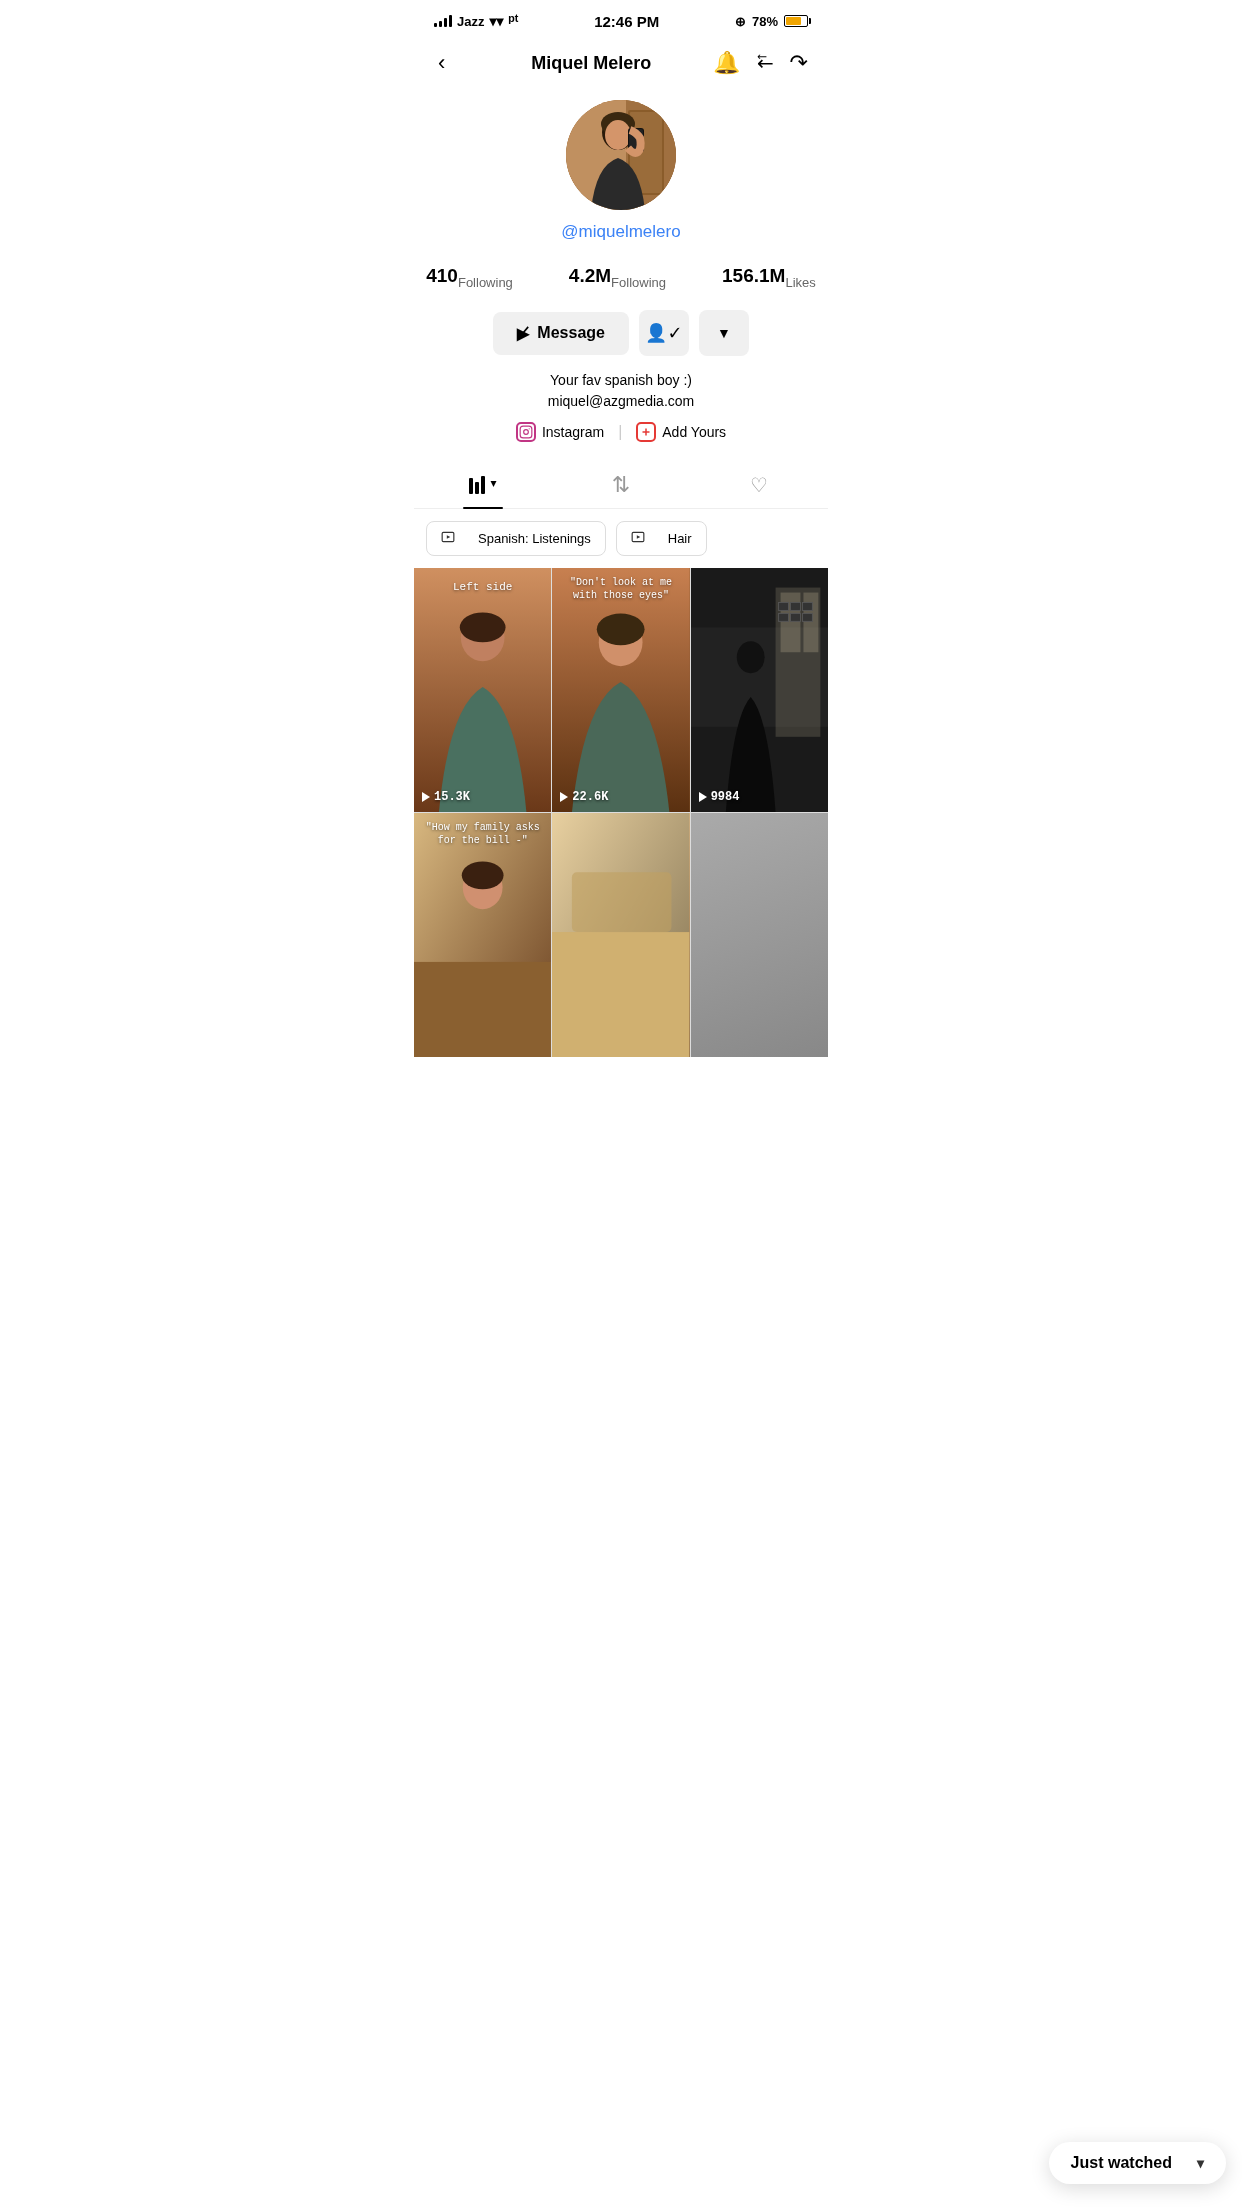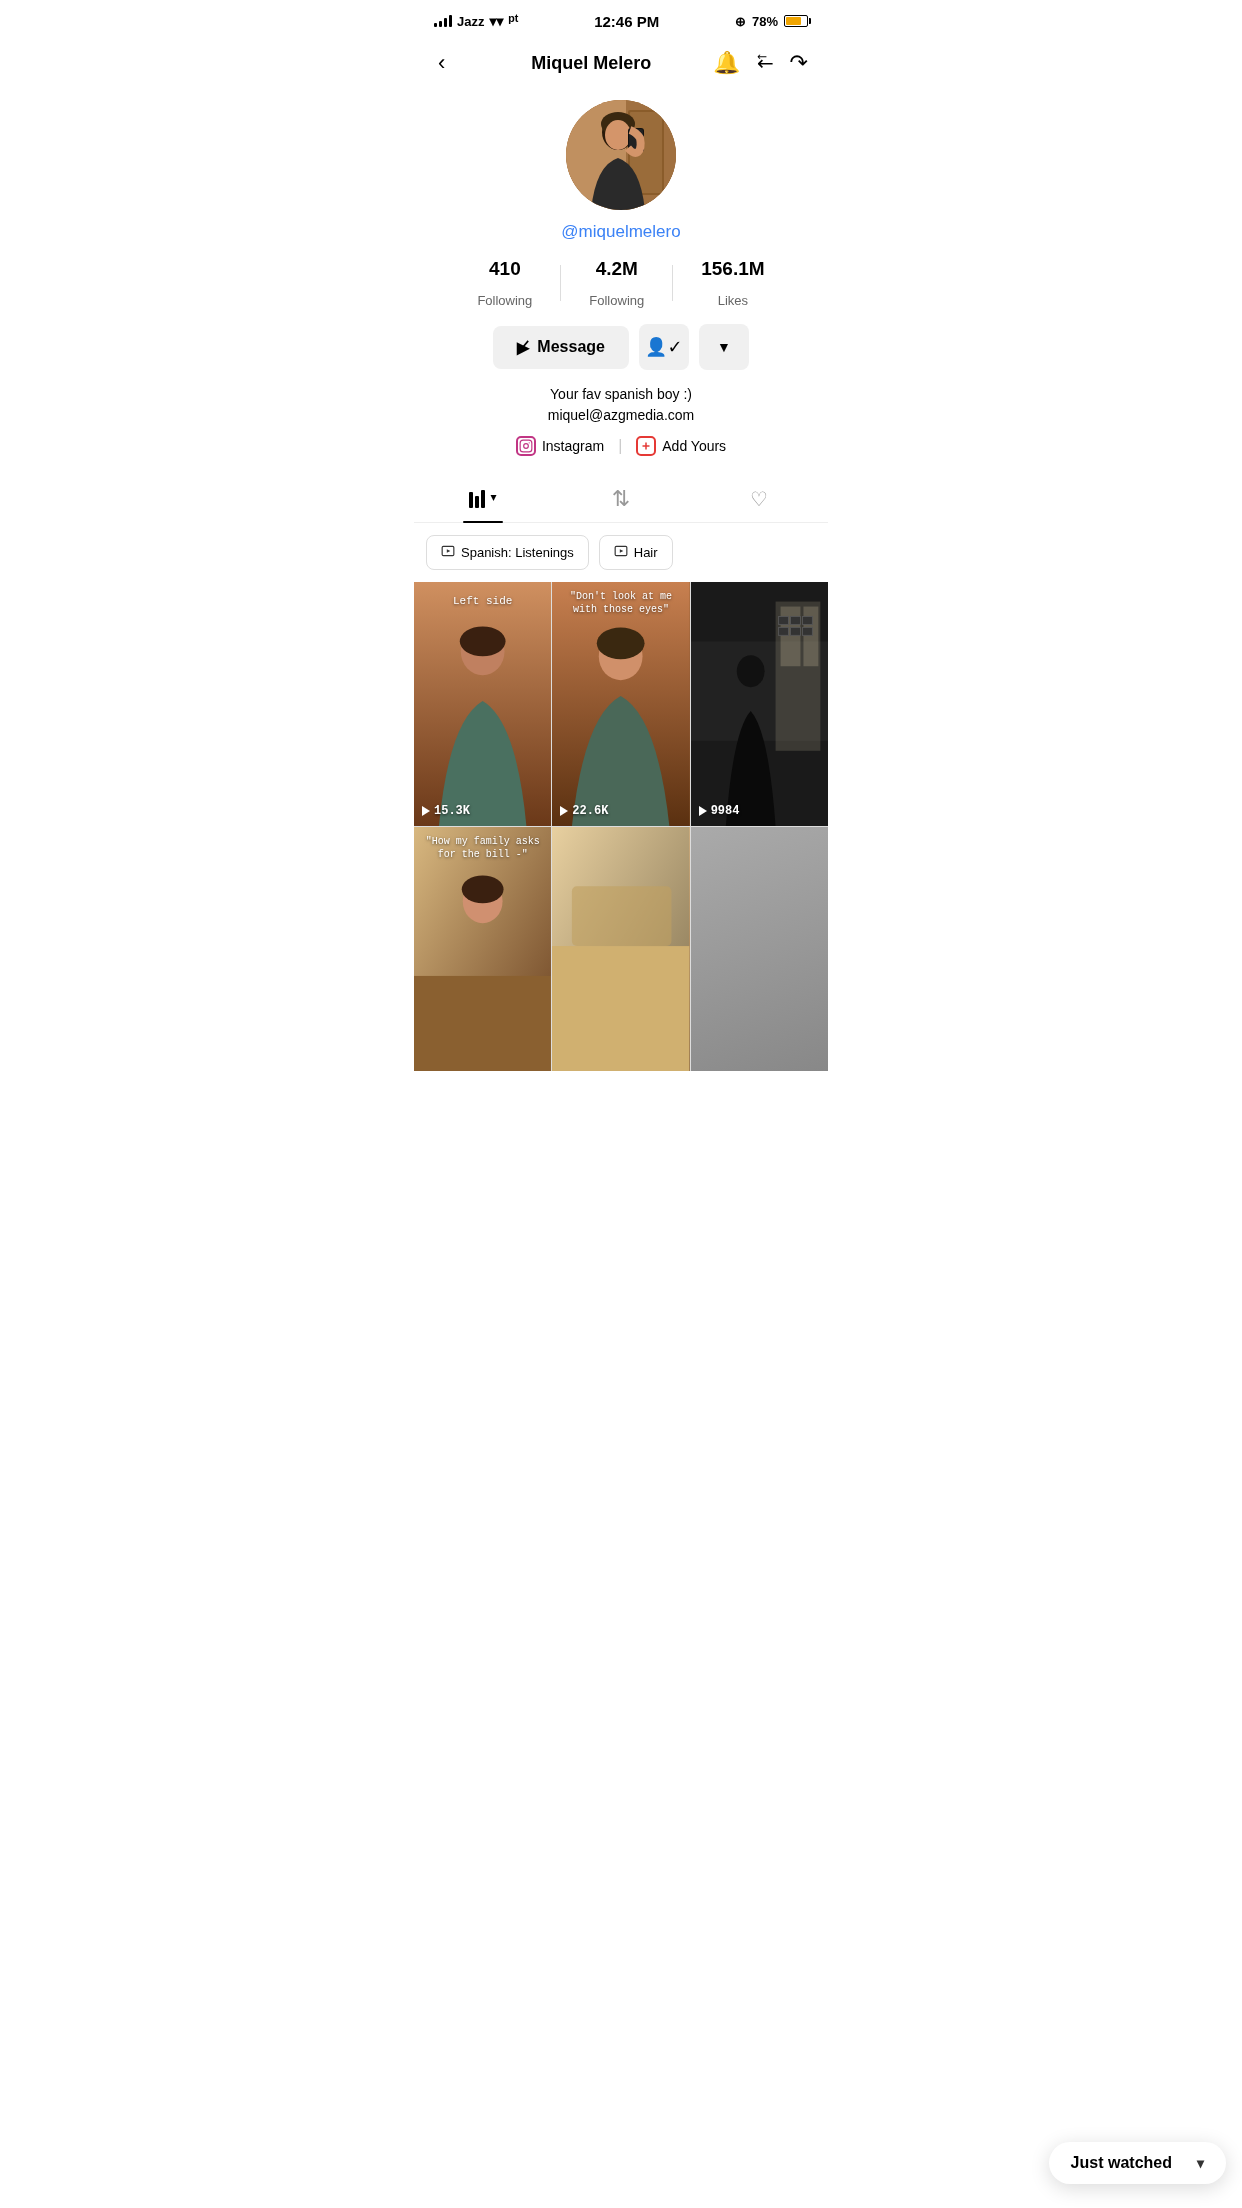--- a/index.html
+++ b/index.html
@@ -141,21 +141,21 @@
     .stats-row {
       display: flex;
       align-items: center;
       gap: 0;
       margin-bottom: 16px;
       width: 100%;
       justify-content: center;
     }
     .stat-item {
       display: flex;
-      flex-direction: column;
+      flex-direction: row;
       align-items: center;
       padding: 0 28px;
     }
     .stat-divider {
       width: 1px;
       height: 36px;
       background: #ddd;
     }
     .stat-number {
       font-size: 19px;
@@ -303,21 +303,21 @@
     
     .playlist-chips {
       display: flex;
       gap: 10px;
       padding: 0 12px;
       margin-bottom: 12px;
     }
     .chip {
       display: flex;
       align-items: center;
-      gap: 6px;
+      gap: 23px;
       border: 1px solid #ddd;
       border-radius: 8px;
       padding: 8px 14px;
       font-size: 13px;
       font-weight: 500;
       cursor: pointer;
       background: #fff;
     }
     .chip-icon {
       font-size: 14px;

